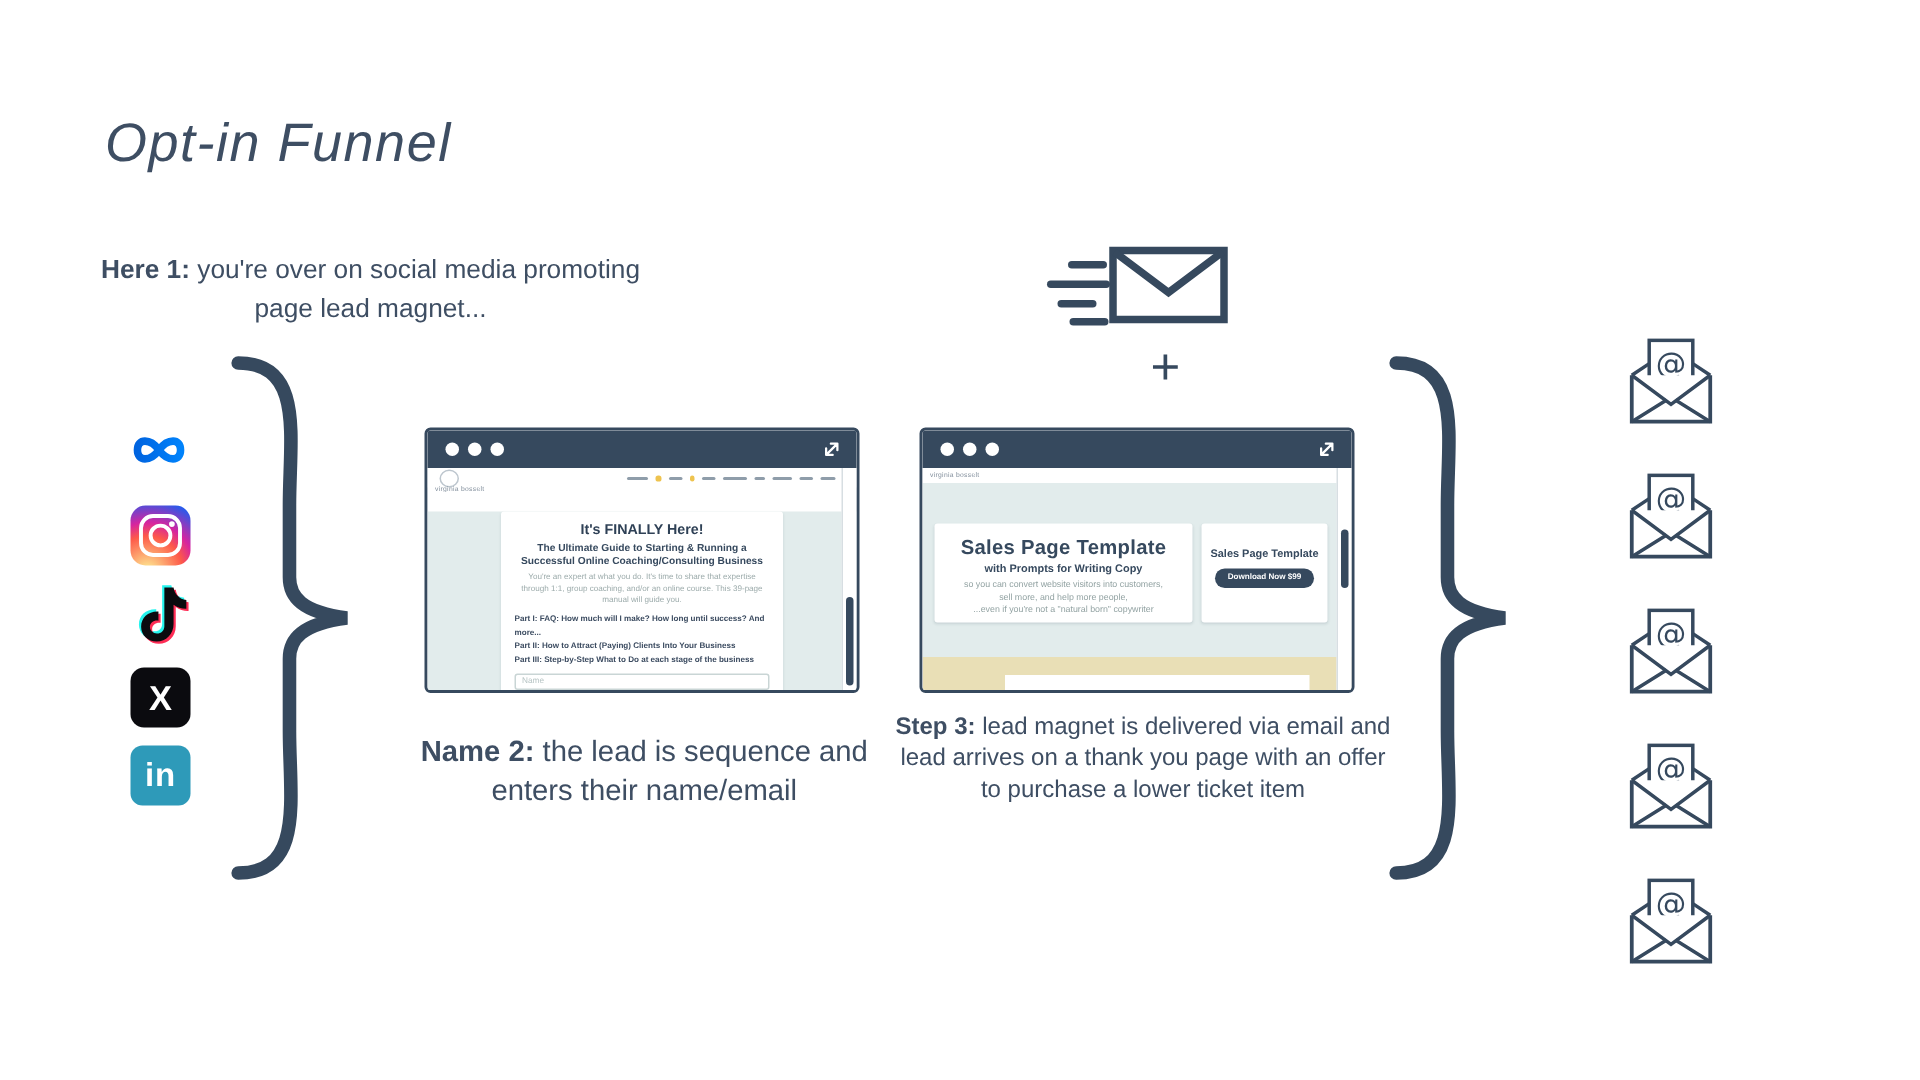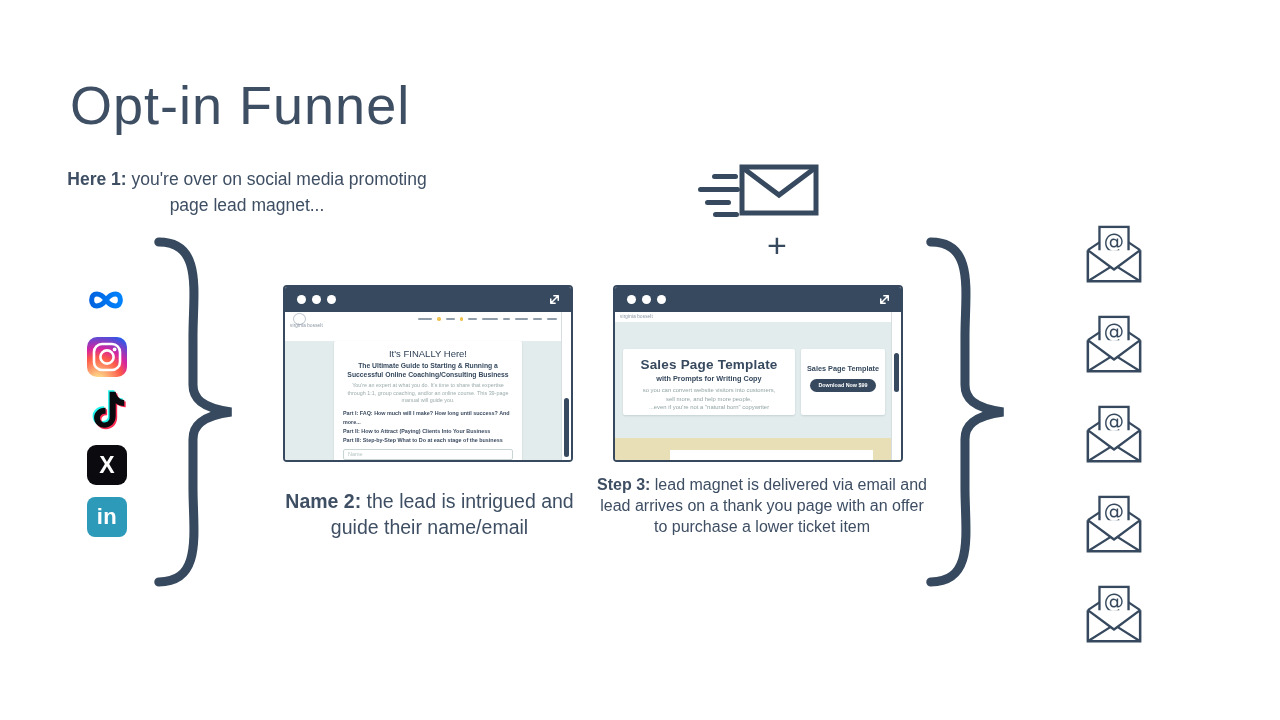--- a/index.html
+++ b/index.html
@@ -1,21 +1,21 @@
 <!DOCTYPE html>
 <html><head>
 <meta charset="utf-8">
 <style>
   html,body{margin:0;padding:0;background:#fff;}
   #stage{position:relative;width:1280px;height:720px;overflow:hidden;background:#fff;
          font-family:"Liberation Sans",sans-serif;color:#3e4e63;}
 
   
-  .main-title{position:absolute;left:70px;top:74px;font-size:54px;font-weight:400;
-              letter-spacing:1px;color:#3e4e63;}
+  .main-title{position:absolute;left:70px;top:74px;font-size:36px;font-weight:400;
+              letter-spacing:1px;color:#3e4e63;font-style:italic;}
   .caption{position:absolute;text-align:center;color:#3e4e63;}
   .caption b{font-weight:700;}
   .cap1{left:62px;top:166px;width:370px;font-size:17.5px;line-height:1.5;}
   .cap2{left:272px;top:488px;width:315px;font-size:19.5px;line-height:1.35;}
   .cap3{left:597px;top:474px;width:330px;font-size:16px;line-height:1.32;}
   .cap4{left:947px;top:94px;width:326px;font-size:17.5px;line-height:1.48;}
 
   
   .soc{position:absolute;display:flex;align-items:center;justify-content:center;}
   .ig{width:40px;height:40px;border-radius:10px;
@@ -52,21 +52,21 @@
             border-radius:50%;opacity:.65;}
   .logotext{position:absolute;left:5px;top:11px;font-size:4.5px;color:#6b7a8a;opacity:.85;
             letter-spacing:.2px;}
   .navbars{position:absolute;right:14px;top:5px;display:flex;align-items:center;gap:5px;}
   .navbars i{display:block;height:2.5px;border-radius:1px;background:#8f9daa;}
   .navdot{width:3.5px;height:3.5px;border-radius:50%;background:#eec34f;}
   .page1{height:135px;background:#e2ecec;}
   .optin-card{width:188px;height:124px;margin:16px auto 0;background:#fff;border-radius:2px;
               box-shadow:0 1px 2px rgba(40,60,80,.15);padding:7px 9px 8px;box-sizing:border-box;
               text-align:center;}
-  .oc-h{font-size:9.5px;font-weight:400;color:#2f4156;}
+  .oc-h{font-size:9.5px;font-weight:700;color:#2f4156;}
   .oc-sub{font-size:6.8px;font-weight:700;color:#36495e;margin-top:2px;line-height:1.35;}
   .oc-p{font-size:5.4px;color:#9cabab;margin-top:3px;line-height:1.4;}
   .oc-bullets{margin-top:4px;text-align:left;font-size:5.4px;font-weight:700;color:#3b4b60;
               line-height:1.65;}
   .oc-input{display:block;width:100%;box-sizing:border-box;height:11px;margin-top:4px;
             border:1px solid #c9d5d5;border-radius:2px;background:#fff;font-size:5.5px;
             padding:0 4px;color:#3b4b60;outline:none;font-family:"Liberation Sans",sans-serif;}
   .oc-input::placeholder{color:#b7c4c4;}
   .pillbtn{display:inline-block;margin-top:5px;padding:3.5px 11px;border:none;border-radius:9px;
            background:#36495e;color:#fff;font-size:5.6px;font-weight:700;
@@ -123,21 +123,21 @@
   </svg>
 
   <div class="main-title">Opt-in Funnel</div>
 
   <div class="caption cap1">
     <b>Here 1:</b>
     <span>you're over on social media promoting page lead magnet...</span>
   </div>
   <div class="caption cap2">
     <b>Name 2:</b>
-    <span>the lead is intrigued and guide their name/email</span>
+    <span>the lead is sequence and enters their name/email</span>
   </div>
   <div class="caption cap3">
     <b>Step 3:</b>
     <span>lead magnet is delivered via email and lead arrives on a thank you page with an offer to purchase a lower ticket item</span>
   </div>
 
   <div class="soc" style="left:83px;top:284px;width:46px;height:32px;">
     <svg width="46" height="30" viewBox="0 0 64 40">
       <path d="M12,20 C12,9 24,9 32,20 C40,31 52,31 52,20 C52,9 40,9 32,20 C24,31 12,31 12,20 Z" fill="none" stroke="url(#metaGrad)" stroke-width="7" stroke-linejoin="round"></path>
     </svg>

